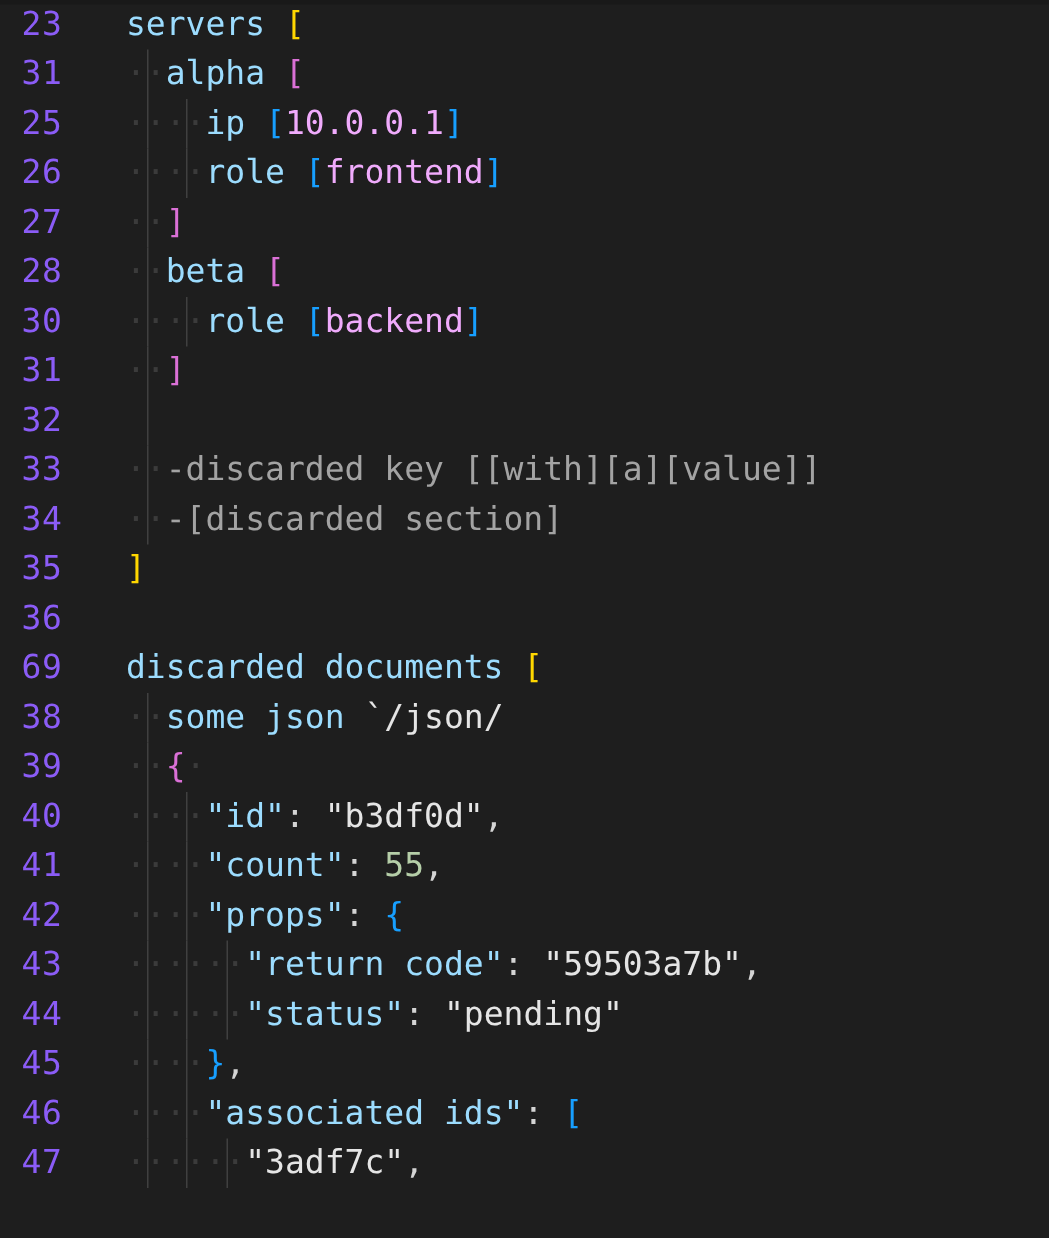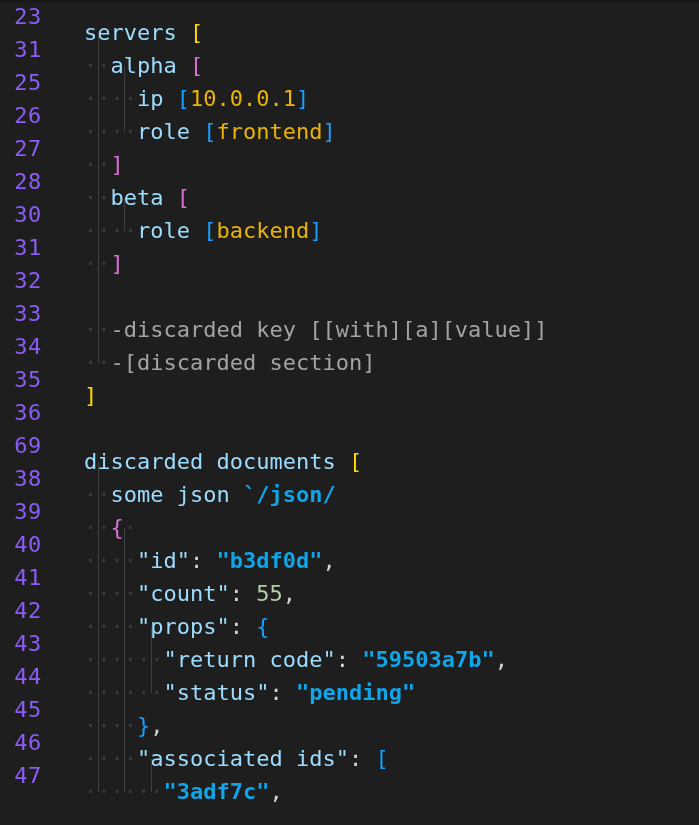--- a/index.html
+++ b/index.html
@@ -46,39 +46,39 @@
     width: 56px;
     text-align: center;
     color: #8b5cf6;
     font-size: 22px;
     letter-spacing: 0.5px;
   }
 
   .linecontent {
     position: absolute;
     left: 84px;
-    top: 16px;
+    top: 0;
     white-space: pre;
     font-size: 22px;
     letter-spacing: 0px;
   }
 
   
   .guide {
     position: absolute;
     top: 0;
     width: 1px;
     height: 33px;
     background: #404040;
   }
 
   
   .t-key    { color: #9cdcfe; }   
-  .t-str    { color: #0ea5e9; font-weight: bold; }   
-  .t-val    { color: #eab308; }   
+  .t-str    { color: #e5e5e5; }   
+  .t-val    { color: #f0abfc; }   
   .t-num    { color: #b5cea8; }   
   .t-com    { color: #a3a3a3; }   
   .t-punc   { color: #d4d4d4; }
   .b0       { color: #ffd700; }   
   .b1       { color: #da70d6; }   
   .b2       { color: #179fff; }   
   .ws       { color: #3b3b3b; }   
 </style>
 </head>
 <body>

